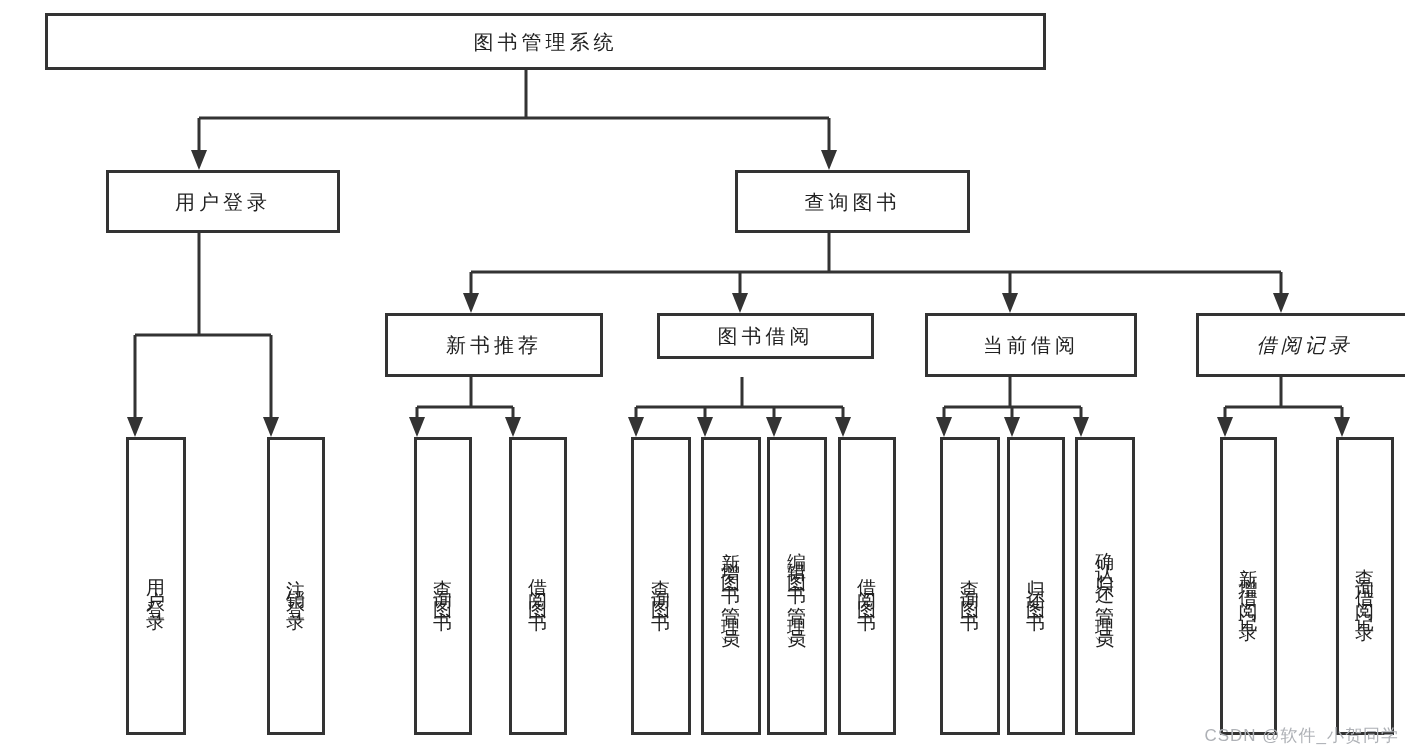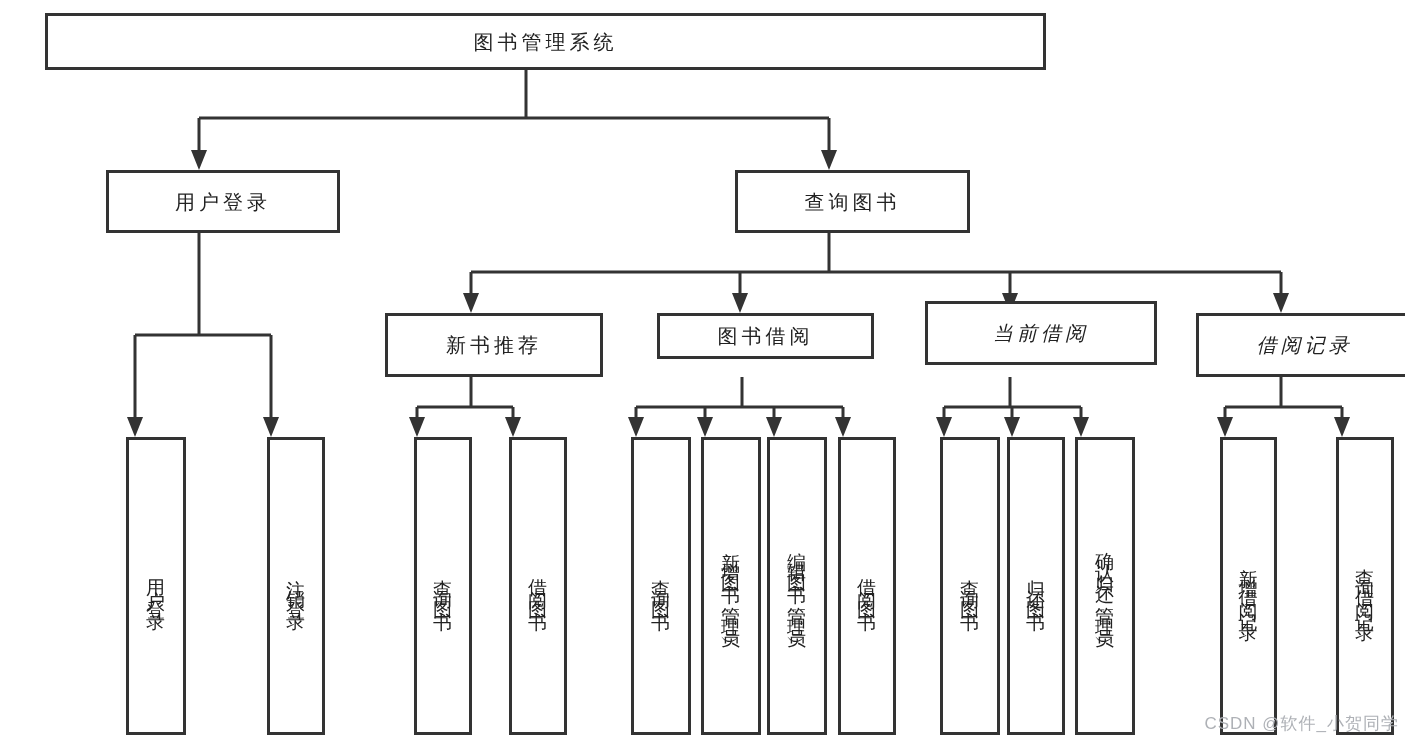--- a/index.html
+++ b/index.html
@@ -48,42 +48,42 @@
     line-height: 1;
   }
   
   .n-root            { left: 22px;   top: 13px;  width: 1001px; height: 57px; }
   
   .n-user-login      { left: 83px;   top: 170px; width: 234px;  height: 63px; }
   .n-book-mgmt       { left: 712px;  top: 170px; width: 235px;  height: 63px; }
   
   .n-new-book        { left: 362px;  top: 313px; width: 218px;  height: 64px; }
   .n-book-borrow     { left: 634px;  top: 313px; width: 217px;  height: 46px; }
-  .n-cur-borrow      { left: 902px;  top: 301px; width: 232px;  height: 64px; font-style: italic; }
+  .n-cur-borrow      { left: 902px;  top: 313px; width: 212px;  height: 64px; }
   .n-borrow-record   { left: 1173px; top: 313px; width: 217px;  height: 64px; font-style: italic; }
   
   .n-leaf            { top: 437px; height: 298px; }
   .n-login-user      { left: 103px;  width: 60px; }
   .n-login-logout    { left: 244px;  width: 58px; }
   .n-rec-query       { left: 391px;  width: 58px; }
   .n-rec-borrow      { left: 486px;  width: 58px; }
   .n-bb-query        { left: 608px;  width: 60px; }
   .n-bb-add          { left: 678px;  width: 60px; }
   .n-bb-edit         { left: 744px;  width: 60px; }
   .n-bb-borrow       { left: 815px;  width: 58px; }
   .n-cb-query        { left: 917px;  width: 60px; }
   .n-cb-return       { left: 984px;  width: 58px; }
   .n-cb-confirm      { left: 1052px; width: 60px; }
   .n-br-add          { left: 1197px; width: 57px; }
   .n-br-query        { left: 1313px; width: 58px; }
   
   .watermark {
     position: absolute;
     right: 6px;
-    bottom: 12px;
+    bottom: 0;
     font-size: 17px;
     color: #aeb1b6;
     letter-spacing: 1px;
     white-space: nowrap;
   }
 </style>
 </head>
 <body>
 
 <div class="stage">

